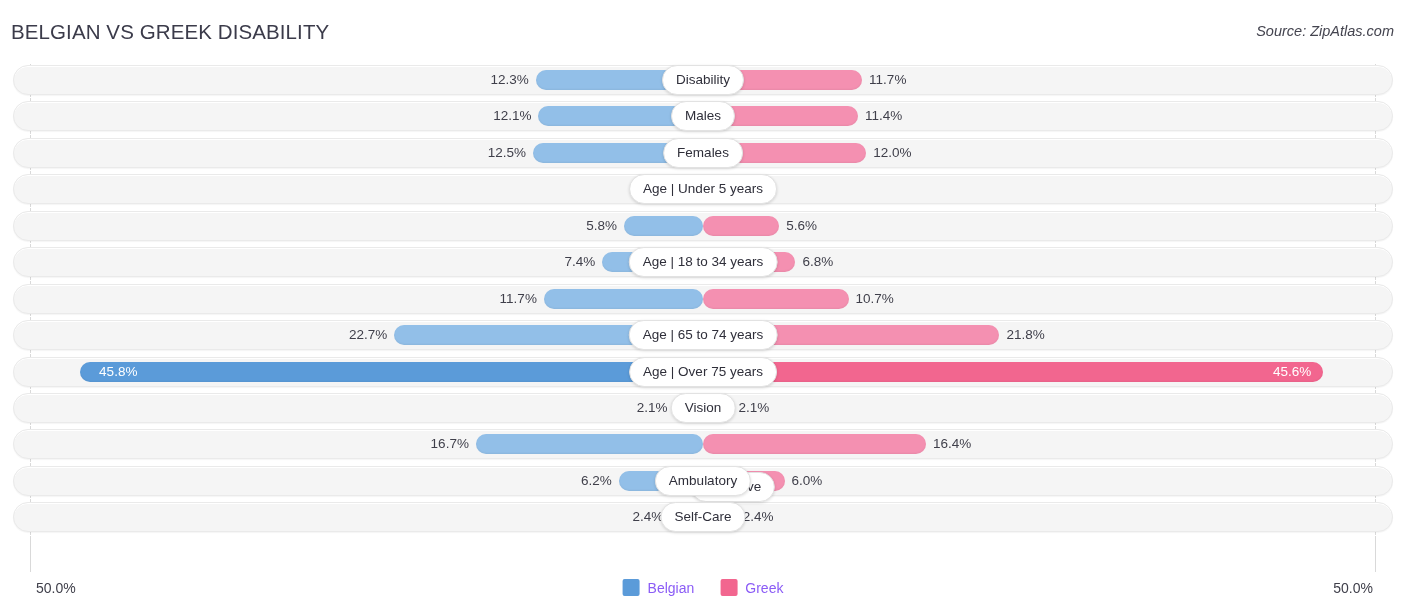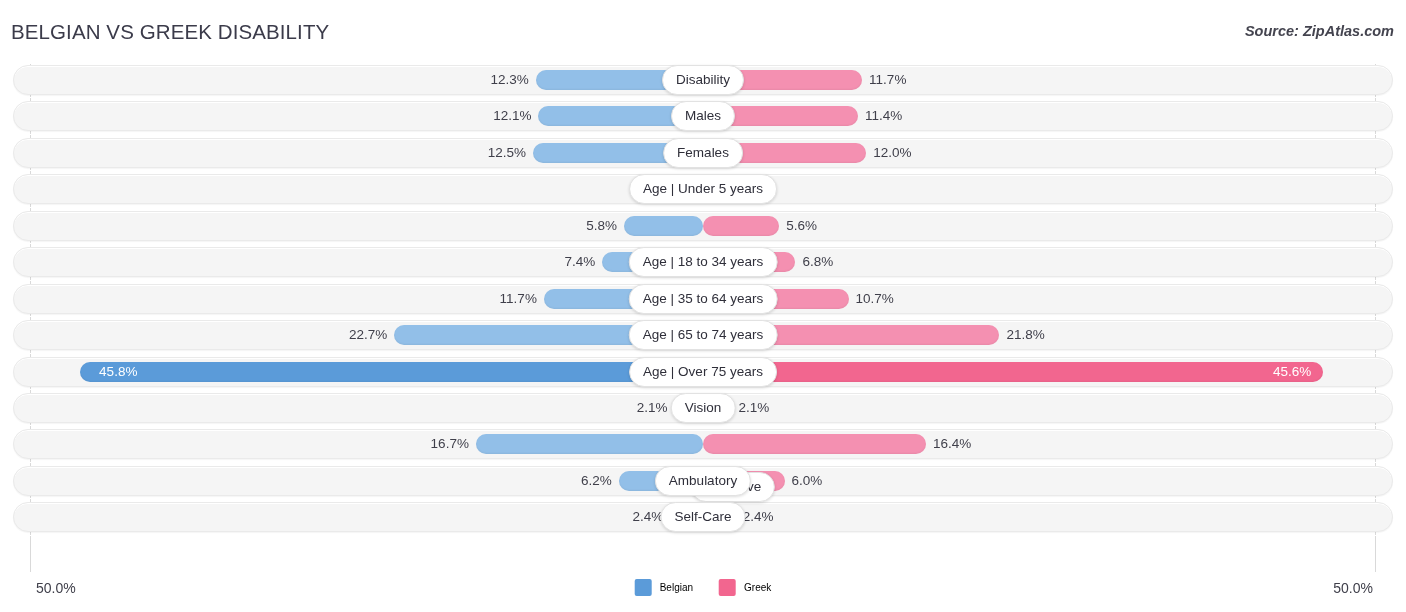--- a/index.html
+++ b/index.html
@@ -30,21 +30,21 @@
     letter-spacing: 0.1px;
     color: #3b3b4a;
     font-weight: 400;
     white-space: nowrap;
   }
   #source-label {
     position: absolute;
     right: 12px; top: 23px;
     font-size: 14.5px;
     font-style: italic;
-    font-weight: bold;
+    font-weight: normal;
     color: #44444f;
     white-space: nowrap;
   }
 
   
   #plot {
     position: absolute;
     left: 0; top: 62px;
     width: 1406px;
     height: 510px;
@@ -174,22 +174,22 @@
   .legend-item {
     display: flex;
     align-items: center;
     gap: 8px;
   }
   .legend-swatch {
     width: 17px; height: 17px;
     border-radius: 2px;
   }
   .legend-label {
-    font-size: 10px;
-    color: #000000;
+    font-size: 14px;
+    color: #8b5cf6;
     white-space: nowrap;
   }
 </style>
 </head>
 <body>
 
 <div id="page">
 
   <div id="header">
     <div id="chart-title">BELGIAN VS GREEK DISABILITY</div>
@@ -262,23 +262,20 @@
             <span>Age | 18 to 34 years</span>
           </div>
           <div class="row-sep"></div>
         </div>
         <div class="row">
           <div class="row-track"></div>
           <div class="bar bar-left" style="left: 543.88px; width: 159.12px;"></div>
           <div class="bar bar-right" style="left: 703px; width: 145.52px;"></div>
           <div class="val val-left" style="right: 869.12px;">11.7%</div>
           <div class="val val-right" style="left: 855.52px;">10.7%</div>
-          <div class="center-pill" style="left: 703px;">
-            <span>Age | 35 to 64 years</span>
-          </div>
           <div class="row-sep"></div>
         </div>
         <div class="row">
           <div class="row-track"></div>
           <div class="bar bar-left" style="left: 394.28px; width: 308.72px;"></div>
           <div class="bar bar-right" style="left: 703px; width: 296.48px;"></div>
           <div class="val val-left" style="right: 1018.72px;">22.7%</div>
           <div class="val val-right" style="left: 1006.48px;">21.8%</div>
           <div class="center-pill" style="left: 703px;">
             <span>Age | 65 to 74 years</span>

